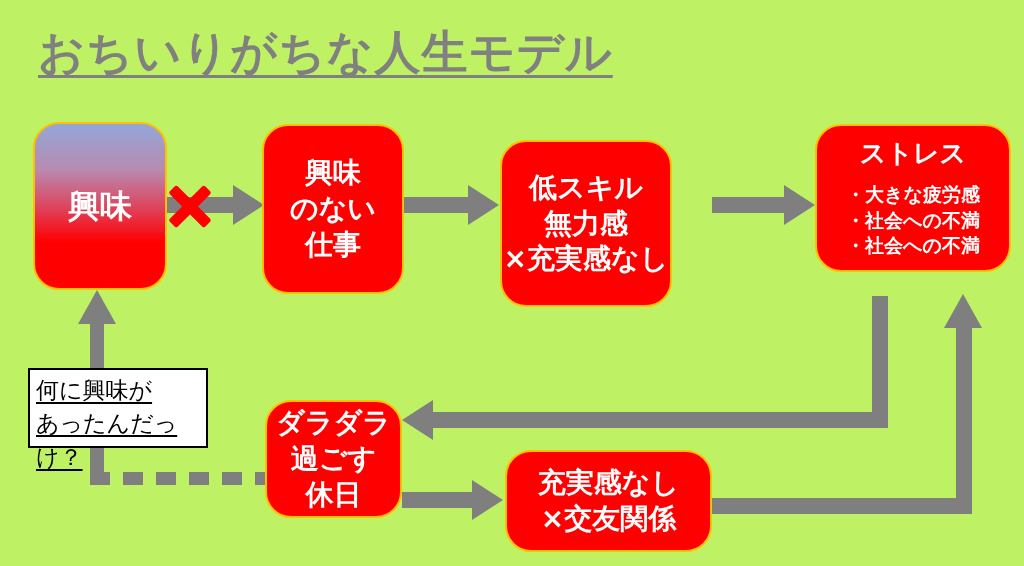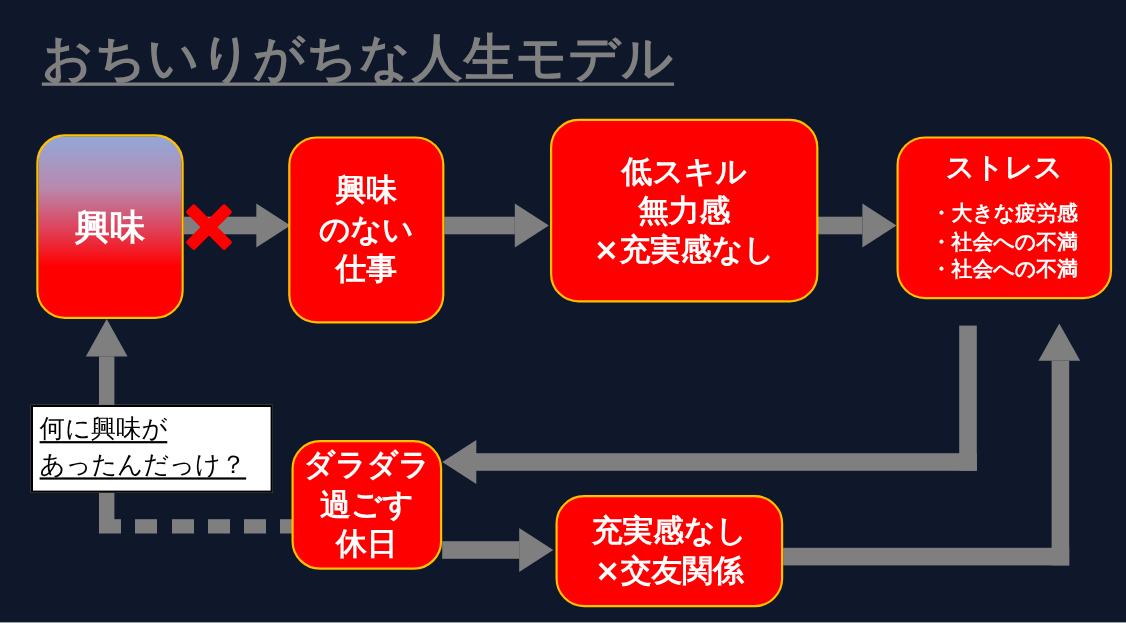--- a/index.html
+++ b/index.html
@@ -1,46 +1,46 @@
 <!DOCTYPE html>
 <html><head>
 <meta charset="utf-8">
 <style>
   html,body { margin:0; padding:0; background:#ffffff; }
   .stage {
-    position:relative; width:1024px; height:566px; background:#0f172a;
+    position:relative; width:1024px; height:566px; background:#bef264;
     font-family:"DejaVu Sans","Liberation Sans",sans-serif; overflow:hidden;
   }
   .title {
     position:absolute; left:38px; top:22px; font-size:46px; font-weight:bold;
     color:#808080; text-decoration:underline; text-decoration-thickness:3px;
     text-underline-offset:7px; letter-spacing:1px; white-space:nowrap; z-index:2;
   }
   .node {
     position:absolute; background:#ff0000; border:2px solid #ffc000;
     border-radius:26px; color:#ffffff; display:flex; flex-direction:column;
     align-items:center; justify-content:center; text-align:center;
     font-weight:bold; box-sizing:border-box; z-index:2; line-height:1.28;
   }
   .node .ln { font-size:28px; }
   .node-interest {
     left:33px; top:122px; width:134px; height:168px;
     background:linear-gradient(180deg,#93a7d8 0%,#b88ab0 28%,#e04058 52%,#ff0000 72%);
   }
   .node-interest .ln { font-size:32px; }
   .node-boring-job   { left:262px; top:124px; width:142px; height:170px; }
-  .node-low-skill    { left:500px; top:108px; width:244px; height:167px; }
+  .node-low-skill    { left:500px; top:140px; width:172px; height:167px; }
   .node-stress       { left:815px; top:124px; width:196px; height:148px; padding:6px 8px; }
   .stress-title      { font-size:26px; margin-bottom:2px; }
   .stress-bullets    { font-size:19px; text-align:left; line-height:1.35;margin-top:10px; }
   .node-lazy-holiday { left:265px; top:400px; width:137px; height:118px; }
   .node-no-fulfillment { left:505px; top:450px; width:207px; height:102px; }
 
   .question-box {
-    position:absolute; left:28px; top:368px; width:220px; height:80px;
+    position:absolute; left:28px; top:368px; width:180px; height:80px;
     background:#ffffff; border:2px solid #000000; box-sizing:border-box;
     color:#000000; font-size:23px; line-height:1.45; padding:4px 6px; z-index:4;
   }
   .question-box .ln { text-decoration:underline; text-underline-offset:4px; display:block; }
 
   
   .shaft { position:absolute; background:#7f7f7f; z-index:1; }
   .head-right { position:absolute; width:0; height:0; z-index:1;
     border-top:20px solid transparent; border-bottom:20px solid transparent;
     border-left:31px solid #7f7f7f; }

